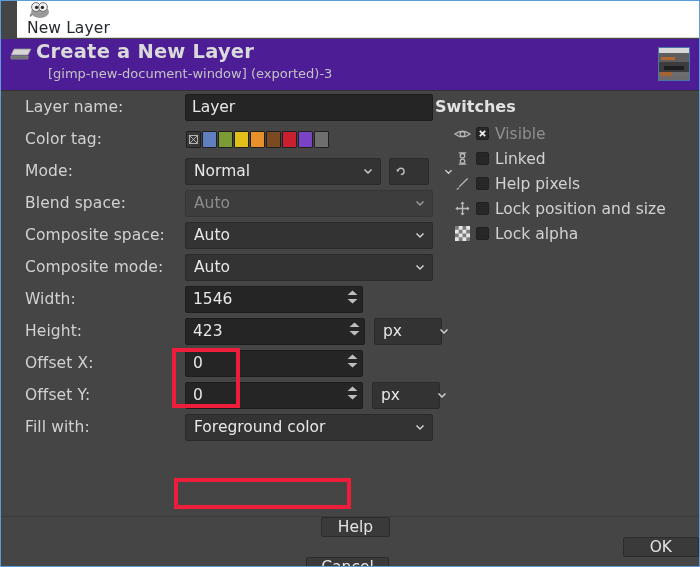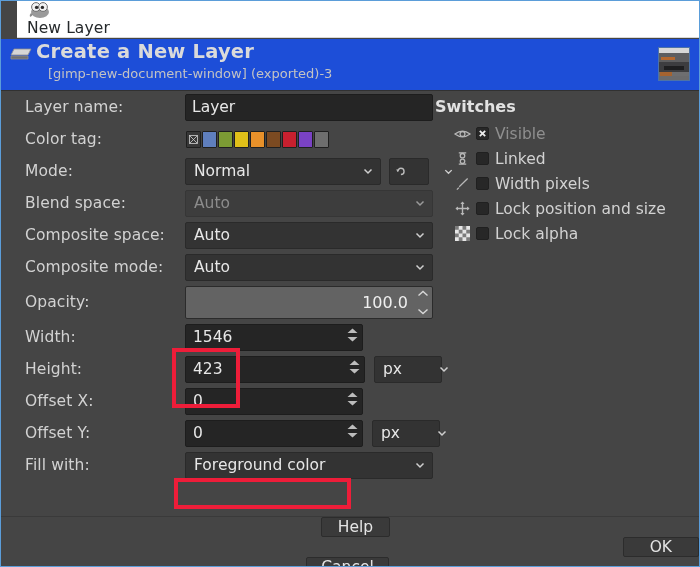--- a/index.html
+++ b/index.html
@@ -49,21 +49,21 @@
     width: 22px; height: 22px;
     display: flex; align-items: center; justify-content: center;
     cursor: pointer;
   }
 
   
   #banner {
     position: absolute;
     left: 0; top: 38px;
     width: 698px; height: 52px;
-    background: #1d4ed8;
+    background: #4c1d95;
     border-bottom: 1px solid #313131;
     padding-left: 7px;
   }
   #banner-layer-icon {
     position: absolute;
     left: 9px; top: 8px;
     width: 22px; height: 15px;
   }
   #banner-title {
     position: absolute;
@@ -423,36 +423,20 @@
           <span>Auto</span>
           <span class="chev">
             <svg viewBox="0 0 12 12" width="12" height="12">
                 <path d="M2.5 4.5 L6 8 L9.5 4.5" fill="none" stroke="#cfcfcf" stroke-width="1.5"></path>
               </svg>
           </span>
         </span>
       </span>
     </div>
 
-    <div class="row" style="height:36px">
-      <span class="lbl">Opacity:</span>
-      <span class="ctrl-area">
-        <span class="sliderspin">
-          <span class="val">100.0</span>
-          <span class="steppers">
-            <svg viewBox="0 0 12 7" width="12" height="7">
-                <path d="M1.5 5.5 L6 1.5 L10.5 5.5" fill="none" stroke="#d8d8d8" stroke-width="1.4"></path>
-              </svg>
-            <svg viewBox="0 0 12 7" width="12" height="7">
-                <path d="M1.5 1.5 L6 5.5 L10.5 1.5" fill="none" stroke="#d8d8d8" stroke-width="1.4"></path>
-              </svg>
-          </span>
-        </span>
-      </span>
-    </div>
 
     <div class="row">
       <span class="lbl">Width:</span>
       <span class="ctrl-area">
         <span class="spin" style="width:178px">
           <span class="val">1546</span>
           <span class="steppers">
             <svg viewBox="0 0 11 6" width="11" height="6">
                 <path d="M0.5 5 L5.5 0.5 L10.5 5 Z" fill="#bdbdbd"></path>
               </svg>
@@ -579,21 +563,21 @@
     </div>
 
     <div class="switch-row">
       <span class="switch-icon">
         <svg viewBox="0 0 16 16" width="15" height="15">
           <path d="M13 2 L14 3.3 L6 11 L4 12.5 L4.6 10.3 Z" fill="#b8b8b8"></path>
           <path d="M4 12.5 L2 14.5" stroke="#b8b8b8" stroke-width="1.3"></path>
         </svg>
       </span>
       <span class="switch-check"></span>
-      <span class="switch-label">Width pixels</span>
+      <span class="switch-label">Help pixels</span>
     </div>
 
     <div class="switch-row">
       <span class="switch-icon">
         <svg viewBox="0 0 16 16" width="15" height="15">
           <path d="M8 1 L8 15 M1 8 L15 8" stroke="#b8b8b8" stroke-width="1.5"></path>
           <path d="M8 0.5 L5.8 3.2 L10.2 3.2 Z M8 15.5 L5.8 12.8 L10.2 12.8 Z M0.5 8 L3.2 5.8 L3.2 10.2 Z M15.5 8 L12.8 5.8 L12.8 10.2 Z" fill="#b8b8b8"></path>
         </svg>
       </span>
       <span class="switch-check"></span>

